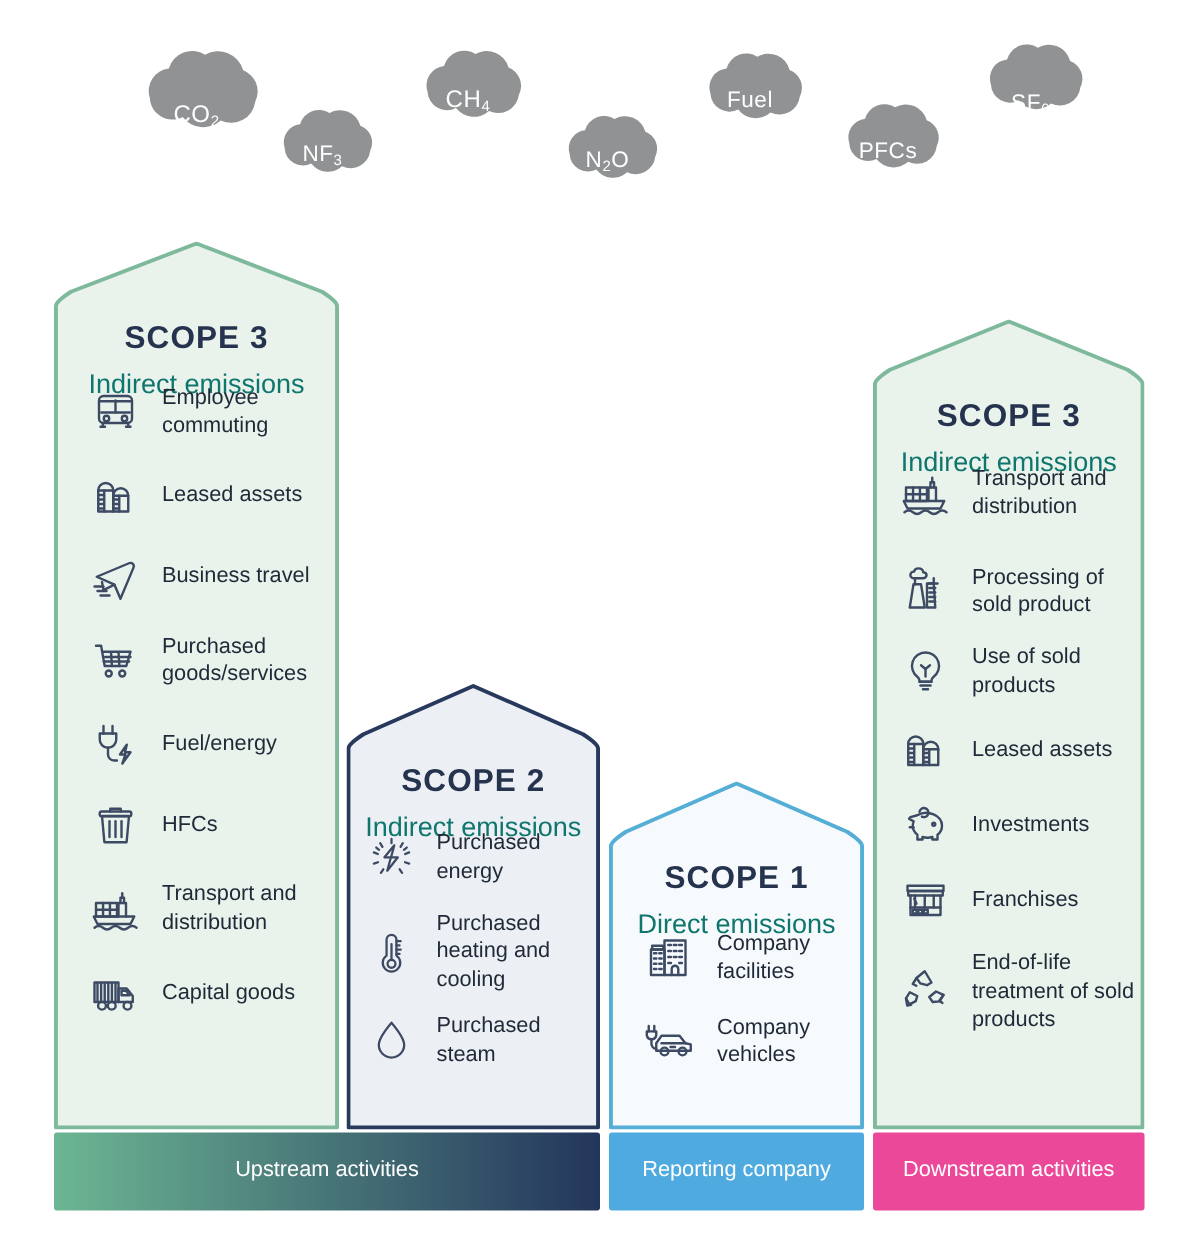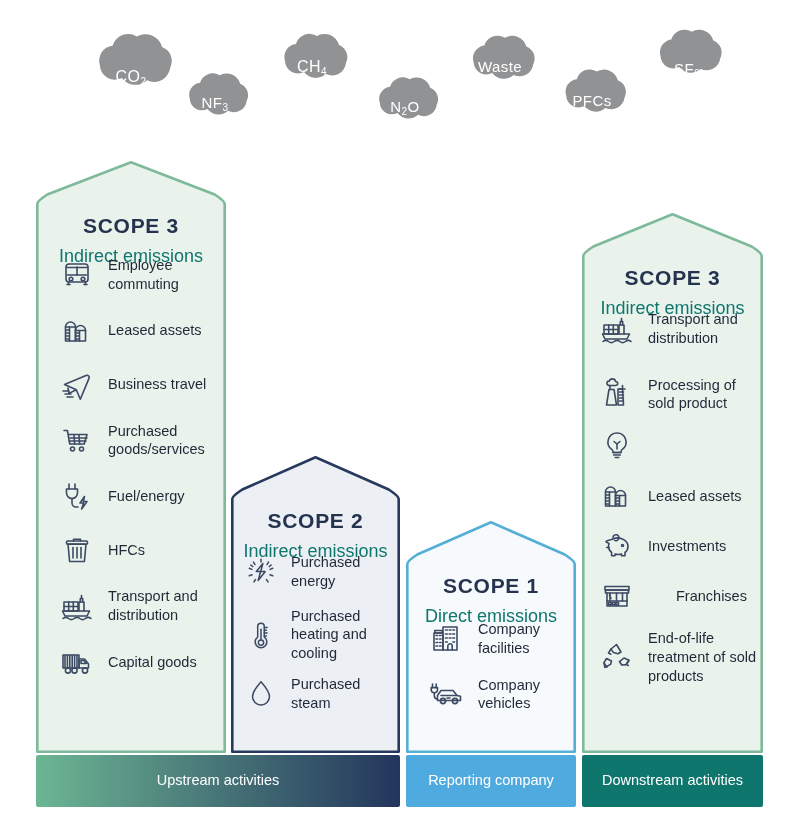--- a/index.html
+++ b/index.html
@@ -144,21 +144,21 @@
     <div class="cloud" style="left: 362px; top: 70px;">
       <svg width="86" height="52.34782608695652" viewBox="0 0 92 56">
         <path d="M 30 18 a 14 14 0 0 1 21 -8 a 15 15 0 0 1 22 9 a 13 13 0 0 1 7 18 a 14 14 0 0 1 -20 11 a 15 15 0 0 1 -22 -2 a 13 13 0 0 1 -19 -11 a 13 13 0 0 1 11 -17 z" fill="#909294"></path>
       </svg>
       <div class="cloud-label" style="width:86px;top:28.043478260869566px;font-size:15px;">N<sub>2</sub>O</div>
     </div>
     <div class="cloud" style="left: 455px; top: 28px;">
       <svg width="90" height="54.78260869565217" viewBox="0 0 92 56">
         <path d="M 30 18 a 14 14 0 0 1 21 -8 a 15 15 0 0 1 22 9 a 13 13 0 0 1 7 18 a 14 14 0 0 1 -20 11 a 15 15 0 0 1 -22 -2 a 13 13 0 0 1 -19 -11 a 13 13 0 0 1 11 -17 z" fill="#909294"></path>
       </svg>
-      <div class="cloud-label" style="width:90px;top:30.32608695652174px;font-size:15px;">Waste</div>
+      <div class="cloud-label" style="width:90px;top:30.32608695652174px;font-size:15px;">Fuel</div>
     </div>
     <div class="cloud" style="left: 548px; top: 62px;">
       <svg width="88" height="53.56521739130435" viewBox="0 0 92 56">
         <path d="M 30 18 a 14 14 0 0 1 21 -8 a 15 15 0 0 1 22 9 a 13 13 0 0 1 7 18 a 14 14 0 0 1 -20 11 a 15 15 0 0 1 -22 -2 a 13 13 0 0 1 -19 -11 a 13 13 0 0 1 11 -17 z" fill="#909294"></path>
       </svg>
       <div class="cloud-label" style="width:88px;top:29.65217391304348px;font-size:15px;">PFCs</div>
     </div>
     <div class="cloud" style="left: 642px; top: 22px;">
       <svg width="90" height="54.78260869565217" viewBox="0 0 92 56">
         <path d="M 30 18 a 14 14 0 0 1 21 -8 a 15 15 0 0 1 22 9 a 13 13 0 0 1 7 18 a 14 14 0 0 1 -20 11 a 15 15 0 0 1 -22 -2 a 13 13 0 0 1 -19 -11 a 13 13 0 0 1 11 -17 z" fill="#909294"></path>
@@ -413,20 +413,21 @@
           </li>
           <li class="item" style="margin-bottom: 16px;">
             <span class="item-icon" style="width: 34px; height: 34px; margin-right: 14px;">
               <svg width="34" height="34" viewBox="0 0 34 34">
                 <path d="M17 4a9 9 0 0 1 5.3 16.3c-.9.7-1.3 1.5-1.3 2.4v.8h-8v-.8c0-.9-.4-1.7-1.3-2.4A9 9 0 0 1 17 4z"></path>
                 <path d="M13 23.5h8M13.6 26h6.8M15.3 28.5h3.4"></path>
                 <path d="M17 20v-5"></path>
                 <path d="M14 12.5 17 15l3-2.5"></path>
               </svg>
             </span>
+            <span class="item-label" style="width: 118px;">Use of sold products</span>
           </li>
           <li class="item" style="margin-bottom: 16px;">
             <span class="item-icon" style="width: 34px; height: 34px; margin-right: 14px;">
               <svg width="34" height="34" viewBox="0 0 34 34">
                 <path d="M5.5 13a5 5 0 0 1 10 0v14h-10z"></path>
                 <path d="M15.5 16.5a5 5 0 0 1 10 0V27h-10z"></path>
                 <line x1="5.5" y1="13" x2="15.5" y2="13"></line>
                 <line x1="15.5" y1="16.5" x2="25.5" y2="16.5"></line>
                 <line x1="9.5" y1="13" x2="9.5" y2="27"></line>
                 <line x1="19.5" y1="16.5" x2="19.5" y2="27"></line>
@@ -440,21 +441,21 @@
             <span class="item-icon" style="width: 34px; height: 34px; margin-right: 14px;">
               <svg width="34" height="34" viewBox="0 0 34 34">
                 <path d="M11.5 10.5A10.5 8.5 0 0 1 28 17.5c0 2.5-1.1 4.6-3 6v3.2h-3.4V25a12 12 0 0 1-6.6 0v1.7H11.6v-3.3c-2-1.5-3.1-3.6-3.1-5.9 0-1 .2-2 .6-2.9L6 12.8l1-1.1z"></path>
                 <circle cx="22.5" cy="16.5" r="1"></circle>
                 <path d="M13 8.2a3 3 0 1 1 1.6 3.2"></path>
                 <path d="M9 18.5H6.6"></path>
               </svg>
             </span>
             <span class="item-label" style="width: 118px;">Investments</span>
           </li>
-          <li class="item" style="margin-bottom: 16px; gap: 28px;">
+          <li class="item" style="margin-bottom: 16px;">
             <span class="item-icon" style="width: 34px; height: 34px; margin-right: 14px;">
               <svg width="34" height="34" viewBox="0 0 34 34">
                 <path d="M5 7.5h24v3.5H5z"></path>
                 <path d="M5.5 11h23v3H5.5z"></path>
                 <path d="M7 14v13h20V14"></path>
                 <path d="M7 22h20"></path>
                 <path d="M10 14v8"></path>
                 <path d="M16.5 14v8"></path>
                 <path d="M22.5 14v8"></path>
                 <rect x="8.5" y="23.5" width="2.6" height="2.4"></rect>
@@ -483,16 +484,16 @@
     </div>
   </div>
 
 <div id="bands-layer">
     <div class="band" style="left: 36px; top: 755px; width: 364px; height: 52px; background: linear-gradient(90deg, rgb(108, 182, 147) 0%, rgb(35, 53, 92) 100%);">
       <span>Upstream activities</span>
     </div>
     <div class="band" style="left: 406px; top: 755px; width: 170px; height: 52px; background: rgb(79, 171, 223);">
       <span>Reporting company</span>
     </div>
-    <div class="band" style="left: 582px; top: 755px; width: 181px; height: 52px; background: #0f766e; text-align: center;">
+    <div class="band" style="left: 582px; top: 755px; width: 181px; height: 52px; background: #ec4899; text-align: center;">
       <span>Downstream activities</span>
     </div>
   </div>
 
 </body></html>

